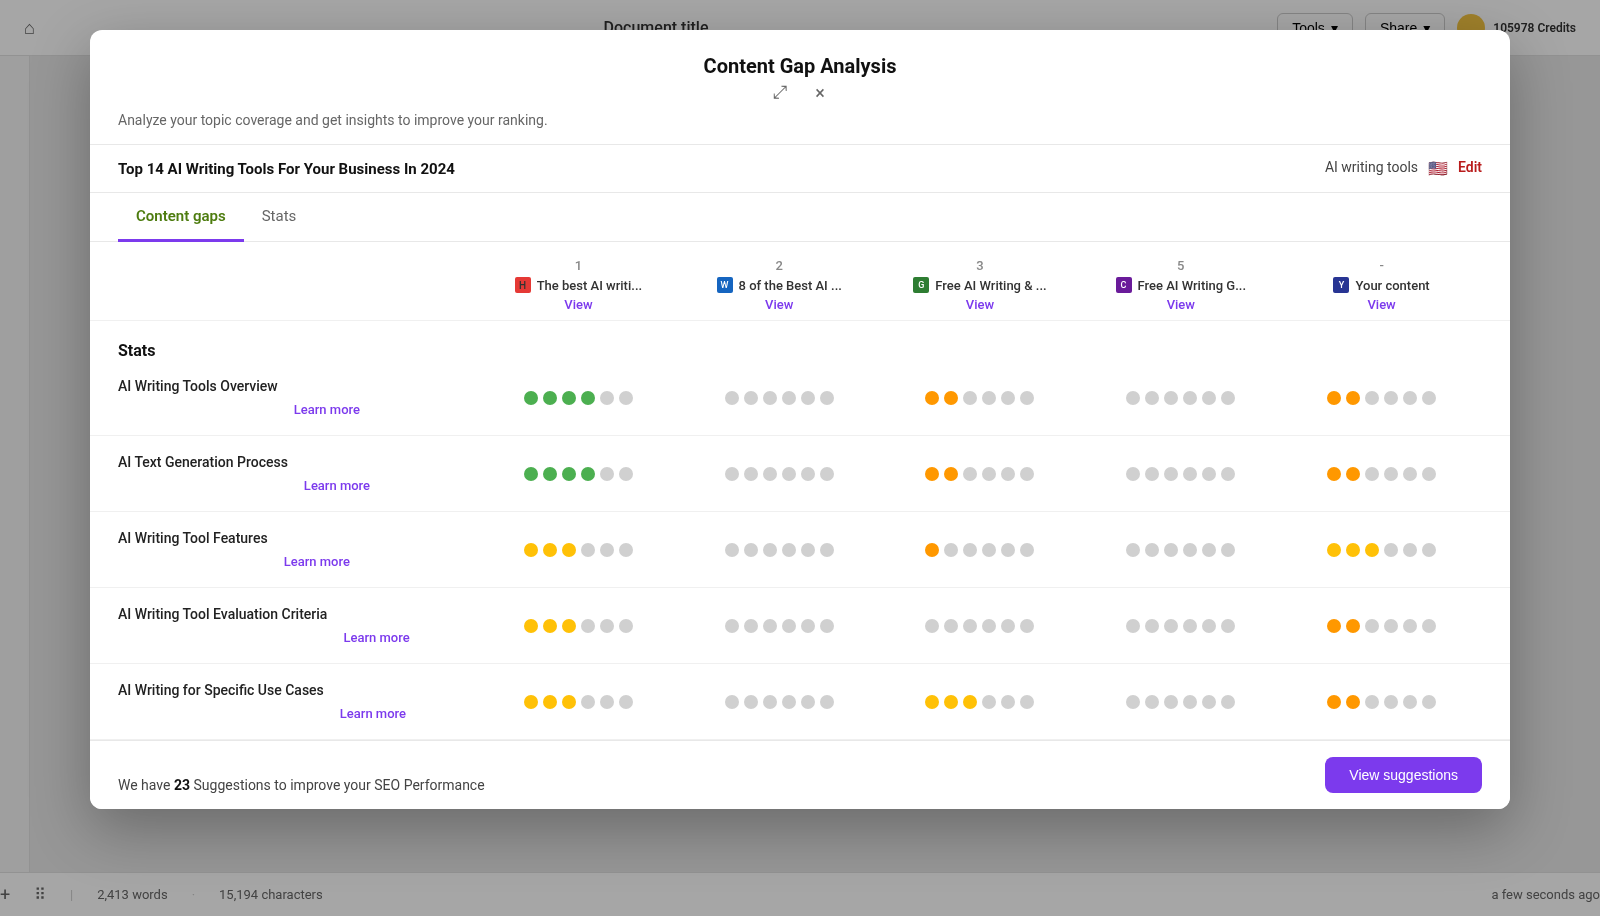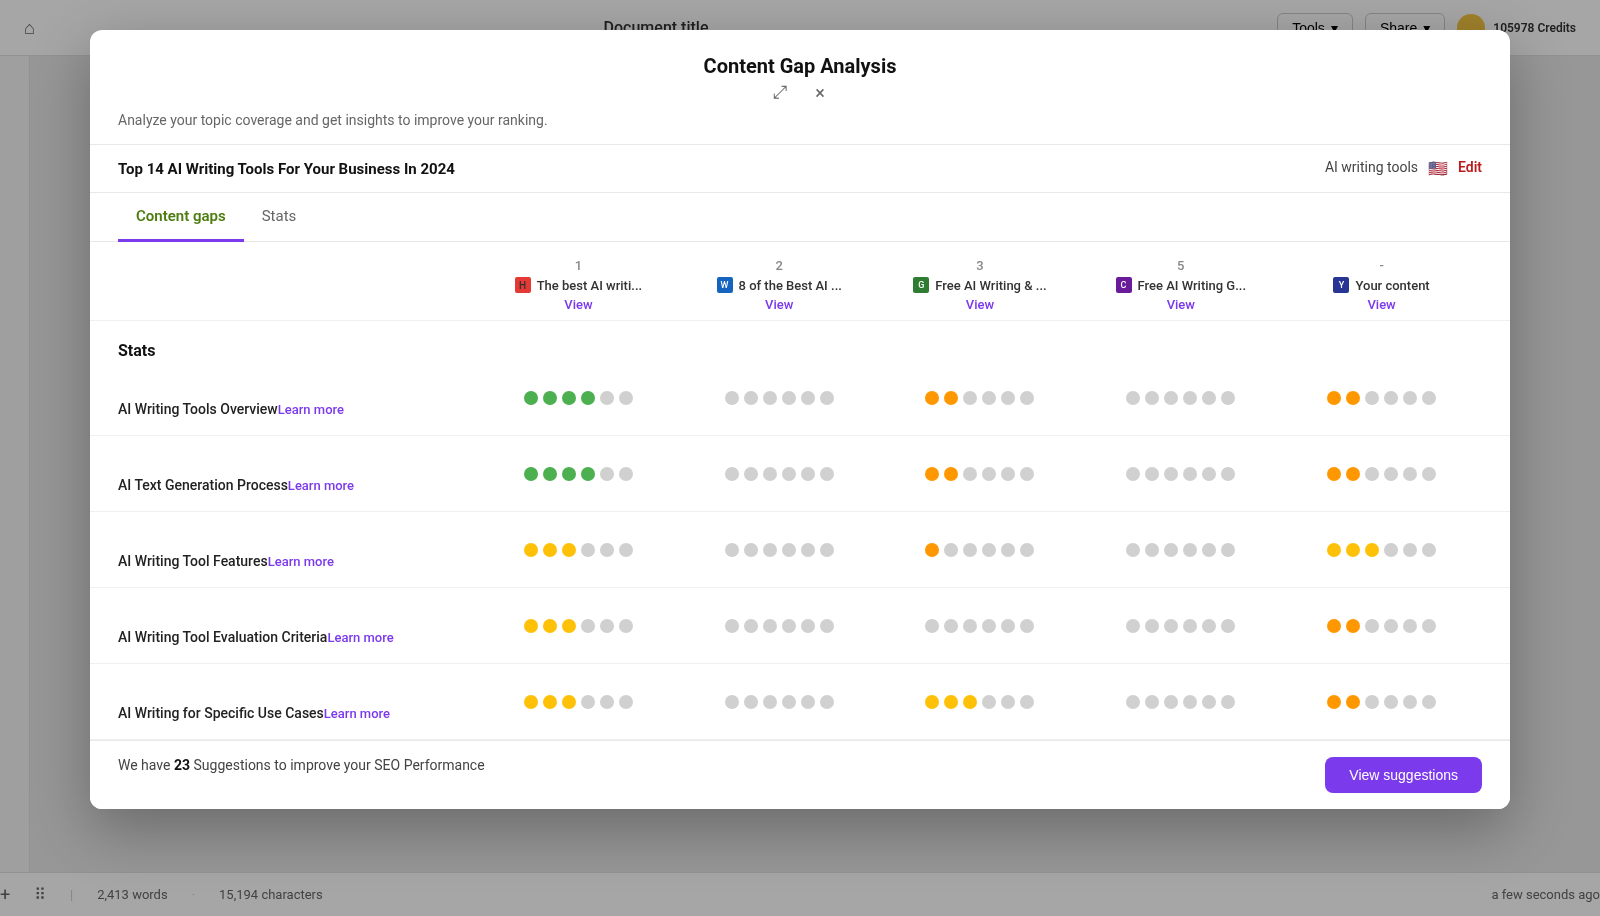--- a/index.html
+++ b/index.html
@@ -256,21 +256,22 @@
     
     .topic-row {
       display: grid;
       grid-template-columns: 360px repeat(5, 1fr);
       align-items: center;
       padding: 18px 28px;
       border-bottom: 1px solid #f0f0f0;
     }
     .topic-cell {
       display: flex;
-      align-items: flex-end;
+      align-items: flex-start;
+      gap: 16px;
     }
     .topic-name {
       font-size: 14px;
       color: #222;
       font-weight: 500;
     }
     .learn-more {
       font-size: 13px;
       color: #7c3aed;
       cursor: pointer;
@@ -289,21 +290,21 @@
       border-radius: 50%;
     }
     .dot-green { background: #4caf50; }
     .dot-orange { background: #ff9800; }
     .dot-yellow { background: #ffc107; }
     .dot-gray { background: #d0d0d0; }
 
     
     .modal-footer {
       display: flex;
-      align-items: flex-start;
+      align-items: flex-end;
       justify-content: space-between;
       padding: 16px 28px;
       border-top: 1px solid #e8e8e8;
       background: #fff;
       flex-shrink: 0;
     }
     .footer-text { font-size: 14px; color: #444; }
     .footer-text strong { color: #111; }
     .view-suggestions-btn {
       background: #7c3aed;

